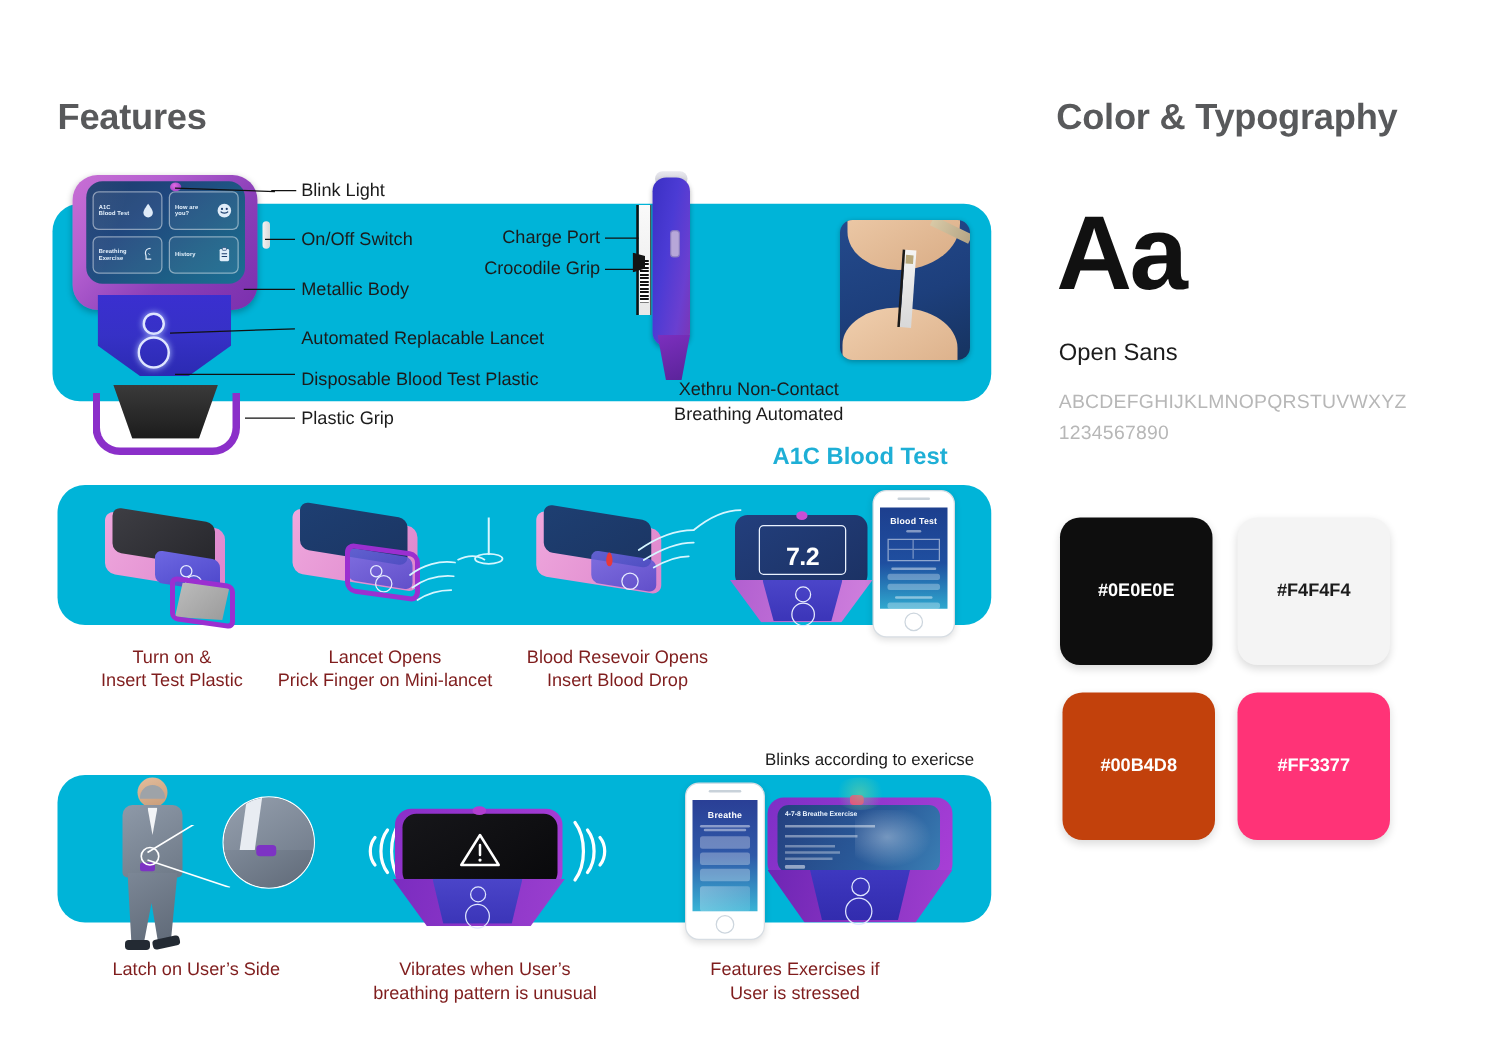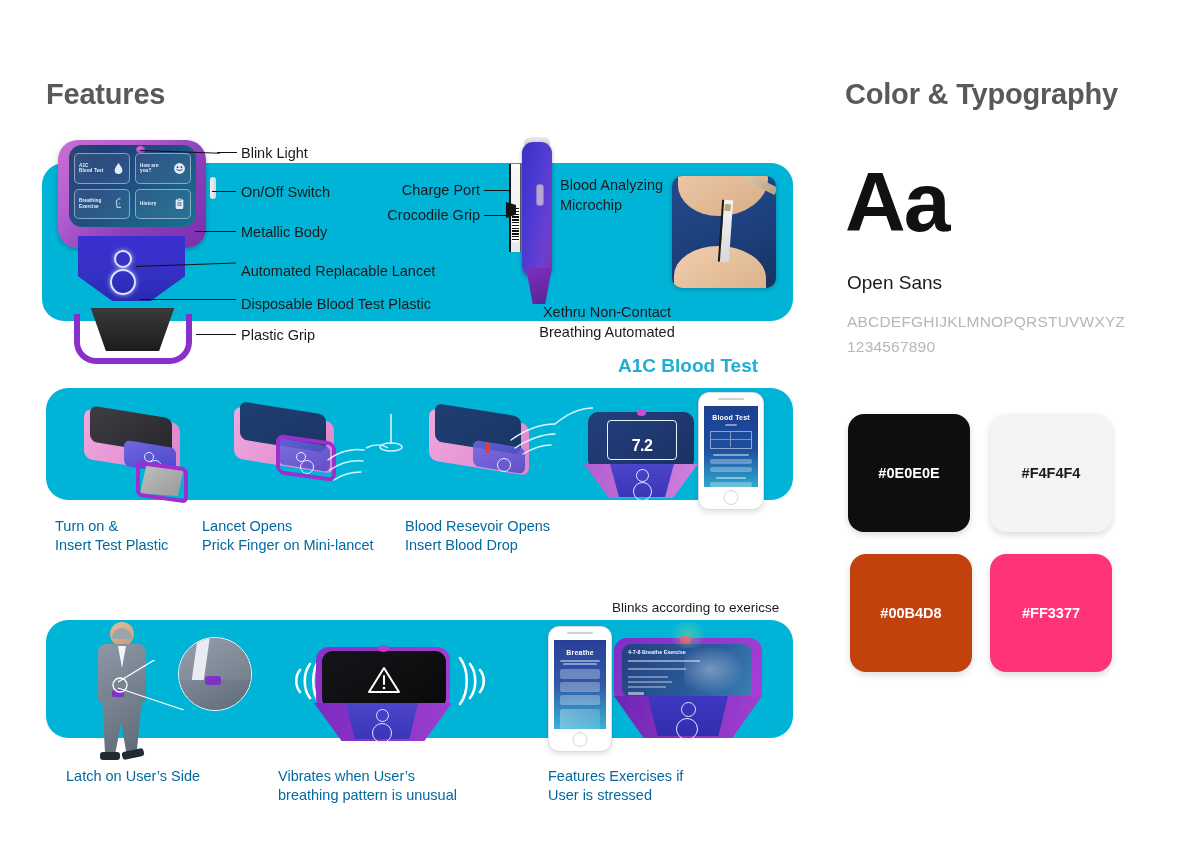--- a/index.html
+++ b/index.html
@@ -219,21 +219,21 @@
 
   .readout{
     position:absolute;left:0;top:0;width:106px;height:58px;border-radius:10px;
     background:linear-gradient(150deg,#233f7d,#1b3163);
   }
   .readout .box{
     position:absolute;left:19px;top:8px;width:68px;height:38px;
     border:1.6px solid #eaf2ff;border-radius:4px;
     display:flex;align-items:center;justify-content:center;
   }
-  .readout .val{font-size:16px;font-weight:bold;color:#ffffff;letter-spacing:-0.5px;margin-top:12px;}
+  .readout .val{font-size:20px;font-weight:bold;color:#ffffff;letter-spacing:-0.5px;margin-top:12px;}
   .readout .unit{position:absolute;right:4px;bottom:1px;font-size:4.5px;color:#cfe1ff;}
   .readout .dot{position:absolute;left:49px;top:-3px;width:9px;height:7px;border-radius:50%;background:#c84fd4;}
 
   
   .phone{
     position:absolute;border-radius:11px;
     background:#ffffff;border:1.4px solid #d7dde3;
     box-shadow:0 2px 6px rgba(0,0,0,.13);
     overflow:hidden;
   }
@@ -265,21 +265,21 @@
     position:absolute;left:0;top:0;width:124px;height:58px;border-radius:11px;
     background:linear-gradient(150deg,#16161a,#09090b);
     display:flex;align-items:center;justify-content:center;
   }
   .vib-wave{position:absolute;}
   .vib-wave svg{display:block;}
 
   .caption{
     position:absolute;
     font-size:14.5px;line-height:19px;
-    color:#0369a1;
+    color:#7f1d1d;text-align:center;
     white-space:pre-line;
   }
   .note{
     position:absolute;font-size:13.5px;color:#1b1b1b;white-space:nowrap;
   }
 
   
   #aa-glyph{
     position:absolute;left:845px;top:160px;
     font-size:84px;font-weight:bold;color:#111111;letter-spacing:-2px;
@@ -406,22 +406,20 @@
 
   <div id="device-side">
     <div class="side-cap"></div>
     <div class="side-body"></div>
     <div class="side-port"></div>
     <div class="side-strip"></div>
     <div class="side-croc"></div>
     <div class="side-foot"></div>
   </div>
 
-  <div class="callout" style="left:560px;top:175px;line-height:20px;white-space:pre-line;text-align:left;">Blood Analyzing
-Microchip</div>
   <div class="callout" style="left:484px;top:302px;line-height:20px;white-space:pre-line;text-align:center;width:246px;">Xethru Non-Contact
 Breathing Automated</div>
 
   <div id="chip-photo">
     <div class="finger" id="finger-top"></div>
     <div class="finger" id="finger-bot"></div>
     <div class="chip-strip"></div>
     <div class="chip-tweezer"></div>
   </div>
 

